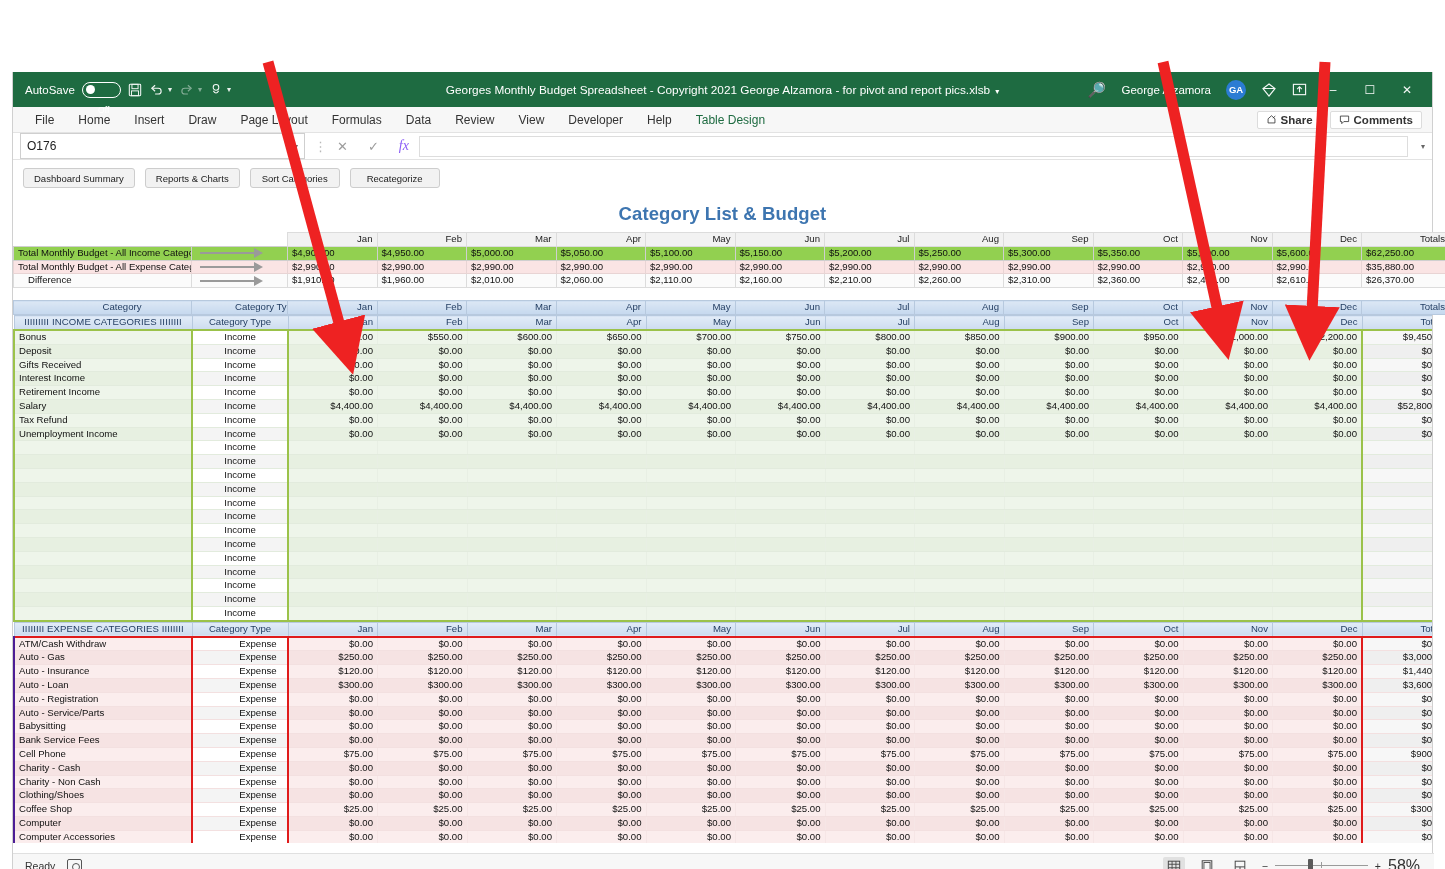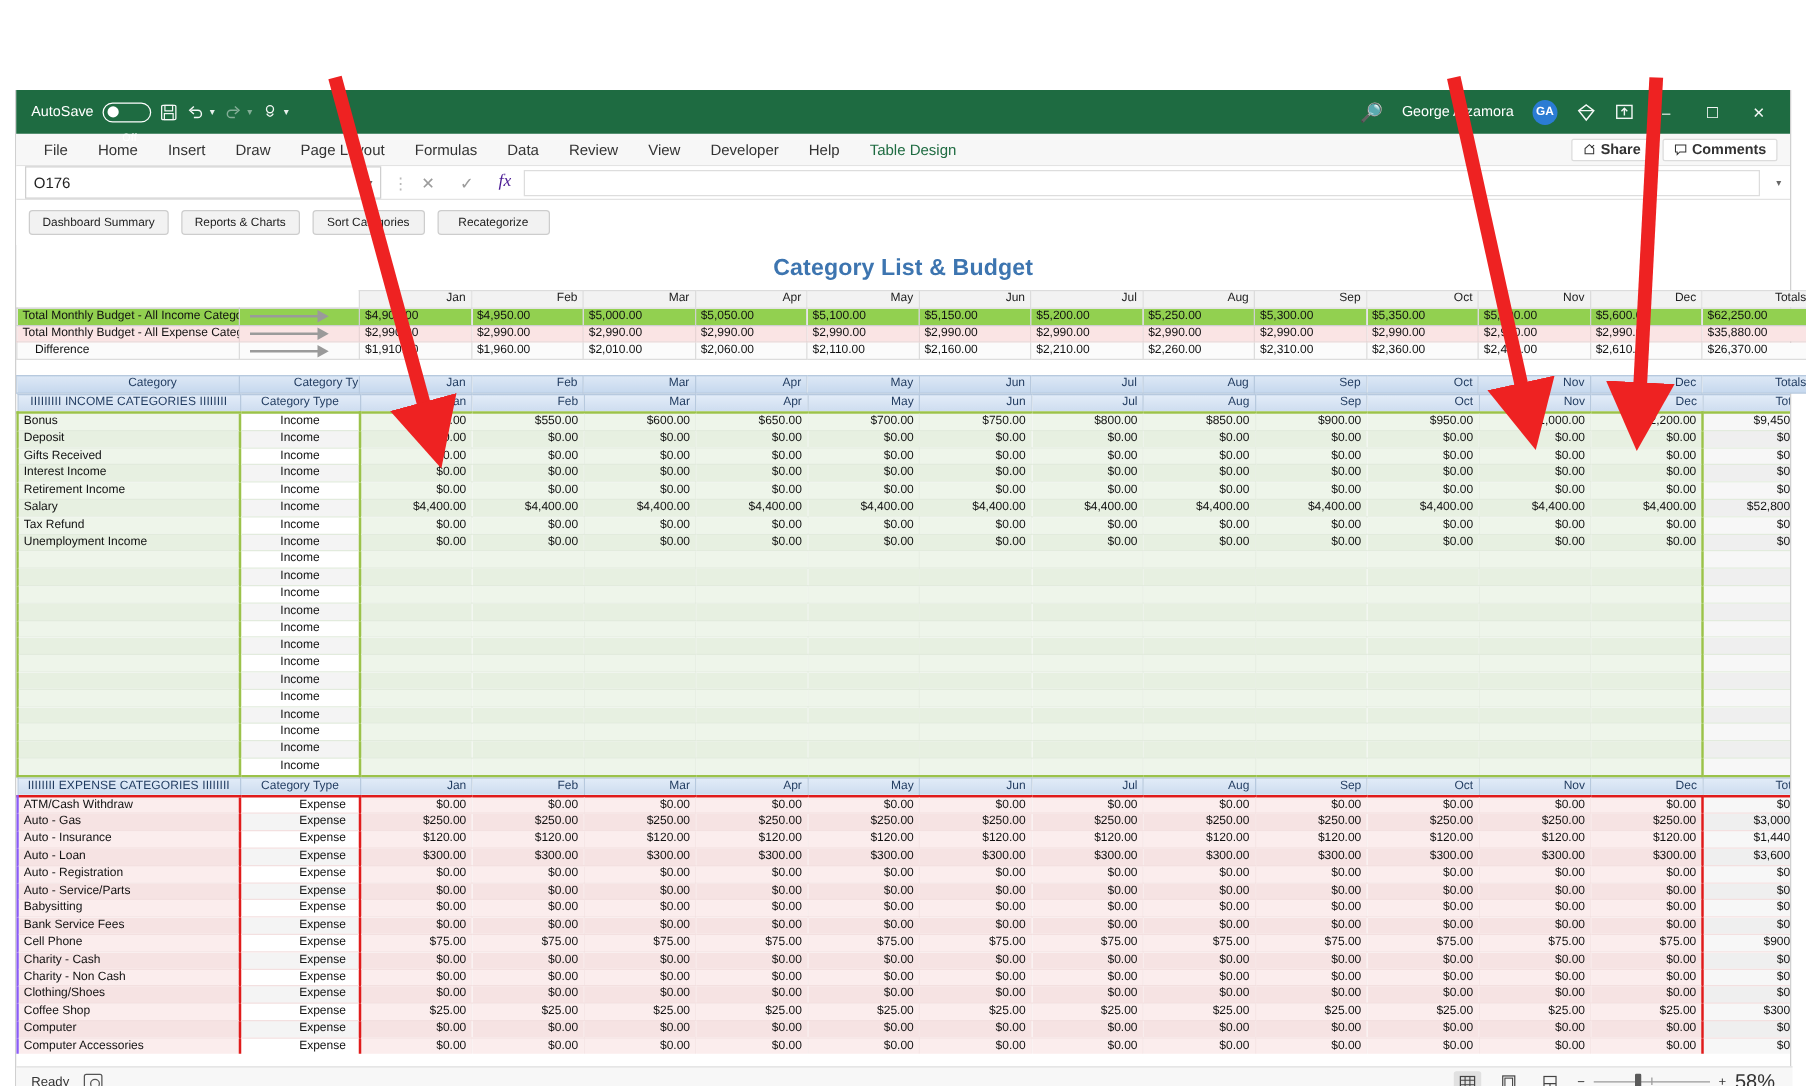--- a/index.html
+++ b/index.html
@@ -74,21 +74,21 @@
                   border:1px solid #dcdcdc; background:#fff; padding: 2px 8px; border-radius:2px; font-weight:bold;}
 
   
   .formulabar { height: 27px; background:#fff; border-bottom:1px solid #e3e3e3;
                 display:flex; align-items:center; font-size: 12px; }
   .namebox { width: 285px; height: 21px; margin-left: 7px; border:1px solid #cfcfcf; background:#fff;
              display:flex; align-items:center; padding: 12px 6px; color:#222; font-size: 12px;}
   .namebox .nb-caret { margin-left:auto; font-size: 8px; color:#666; }
   .fb-sep { color:#b9b9b9; margin: 0 9px; font-size: 13px; letter-spacing:1px;}
   .fb-icons { display:flex; align-items:center; gap: 20px; color:#9c9c9c; font-size: 13px; }
-  .fb-icons .fx { font-style: italic; font-family:"Liberation Serif", serif; color:#4c1d95; font-size:14px;}
+  .fb-icons .fx { font-style: italic; font-family:"Liberation Serif", serif; color:#8b5cf6; font-size:14px;}
   .fb-input { flex:1; height: 21px; margin: 0 6px 0 10px; border:1px solid #ddd; border-left:1px solid #ddd;
               background:#fff; }
   .fb-dd { width: 18px; text-align:center; font-size: 8px; color:#666;}
 
   
   .btnstrip { height: 36px; background:#fff; display:flex; align-items:center; gap: 10px; padding-left: 10px;}
   .macro-btn {
     height: 20px; border:1px solid #cdcdcd; background:#f2f2f2; border-radius:3px;
     font-size: 9.5px; color:#222; display:flex; align-items:center; justify-content:center;
     padding: 0 10px; min-width: 90px;
@@ -148,21 +148,21 @@
   .inc td.lastmoney { border-right: 2px solid #9bc24a; }
   .inc td.totcell { background:#f7f7f7; text-align:right; border-right:1px solid #e0e0e0;}
   .inc.alt td { background:#e7f0e1; }
   .inc.alt td.typecell { background:#f4f4f4;}
   .inc.alt td.totcell { background:#efefef;}
   .inc.firstrow td { border-top: 2px solid #9bc24a; }
   .inc.lastrow td { border-bottom: 2px solid #9bc24a; }
 
   
   .exp td { background:#fbeded; border-bottom:1px solid #f3e0e0; border-right:1px solid #f6e6e6; }
-  .exp td.catcell { background:#fbeded; text-align:left; border-left:2px solid #8b5cf6; }
+  .exp td.catcell { background:#fbeded; text-align:left; border-left:2px solid #4c1d95; }
   .exp td.typecell { background:#ffffff; text-align:center; border-left:2px solid #e01b1b; border-right:2px solid #e01b1b;padding-left:40px;}
   .exp td.money { text-align:right; }
   .exp td.firstmoney { border-left: 2px solid #e01b1b; }
   .exp td.lastmoney { border-right: 2px solid #e01b1b; }
   .exp td.totcell { background:#f7f7f7; text-align:right; border-right:1px solid #e0e0e0;}
   .exp.alt td { background:#f6e3e3; }
   .exp.alt td.typecell { background:#f4f4f4;}
   .exp.alt td.totcell { background:#efefef;}
   .exp.firstrow td { border-top: 2px solid #e01b1b; }
 
@@ -230,20 +230,23 @@
         <span class="caret" style="opacity:.45">▾</span>
         <span class="qat-icon">
           <svg width="14" height="14" viewBox="0 0 16 16">
               <circle cx="8" cy="5" r="3.2" fill="none" stroke="#fff" stroke-width="1.2"></circle>
               <path d="M5 9 q3 5 6 0" fill="none" stroke="#fff" stroke-width="1.2"></path>
             </svg>
         </span>
         <span class="caret">▾</span>
       </div>
 
+      <div class="doc-title">
+        <span>Georges Monthly Budget Spreadsheet - Copyright 2021 George Alzamora - for pivot and report pics.xlsb</span><span class="dd">▾</span>
+      </div>
 
       <div class="tb-right">
         <span class="search-ico">🔍</span>
         <span class="user-name">George Alzamora</span>
         <span class="avatar">GA</span>
         <span class="qat-icon">
           <svg width="16" height="16" viewBox="0 0 16 16">
               <path d="M8 2 L14 6.5 L8 14 L2 6.5 Z" fill="none" stroke="#fff" stroke-width="1.2"></path>
               <path d="M2 6.5 H14" stroke="#fff" stroke-width="1"></path>
             </svg>

